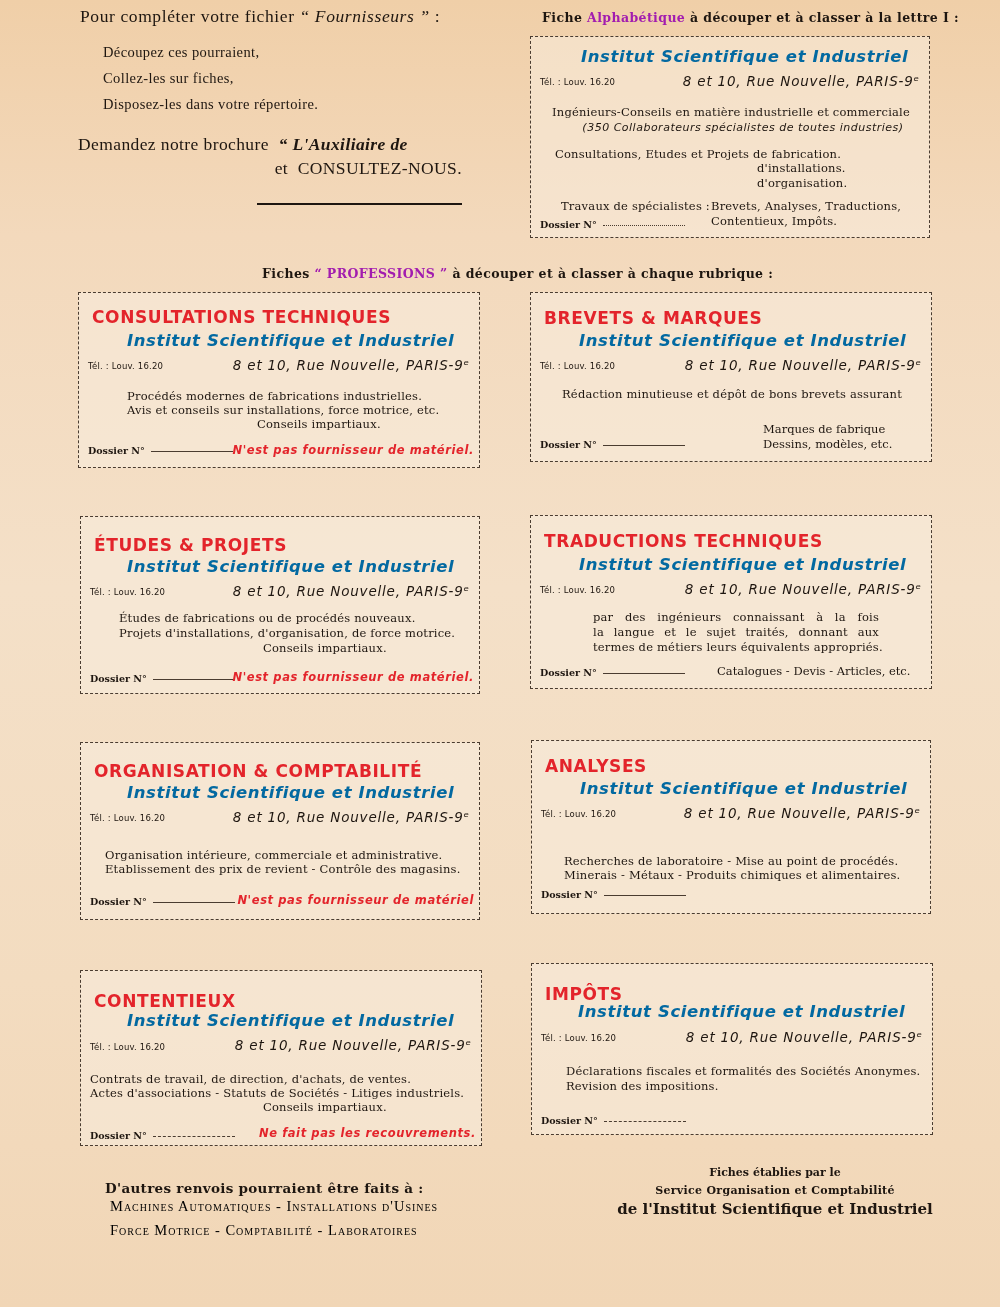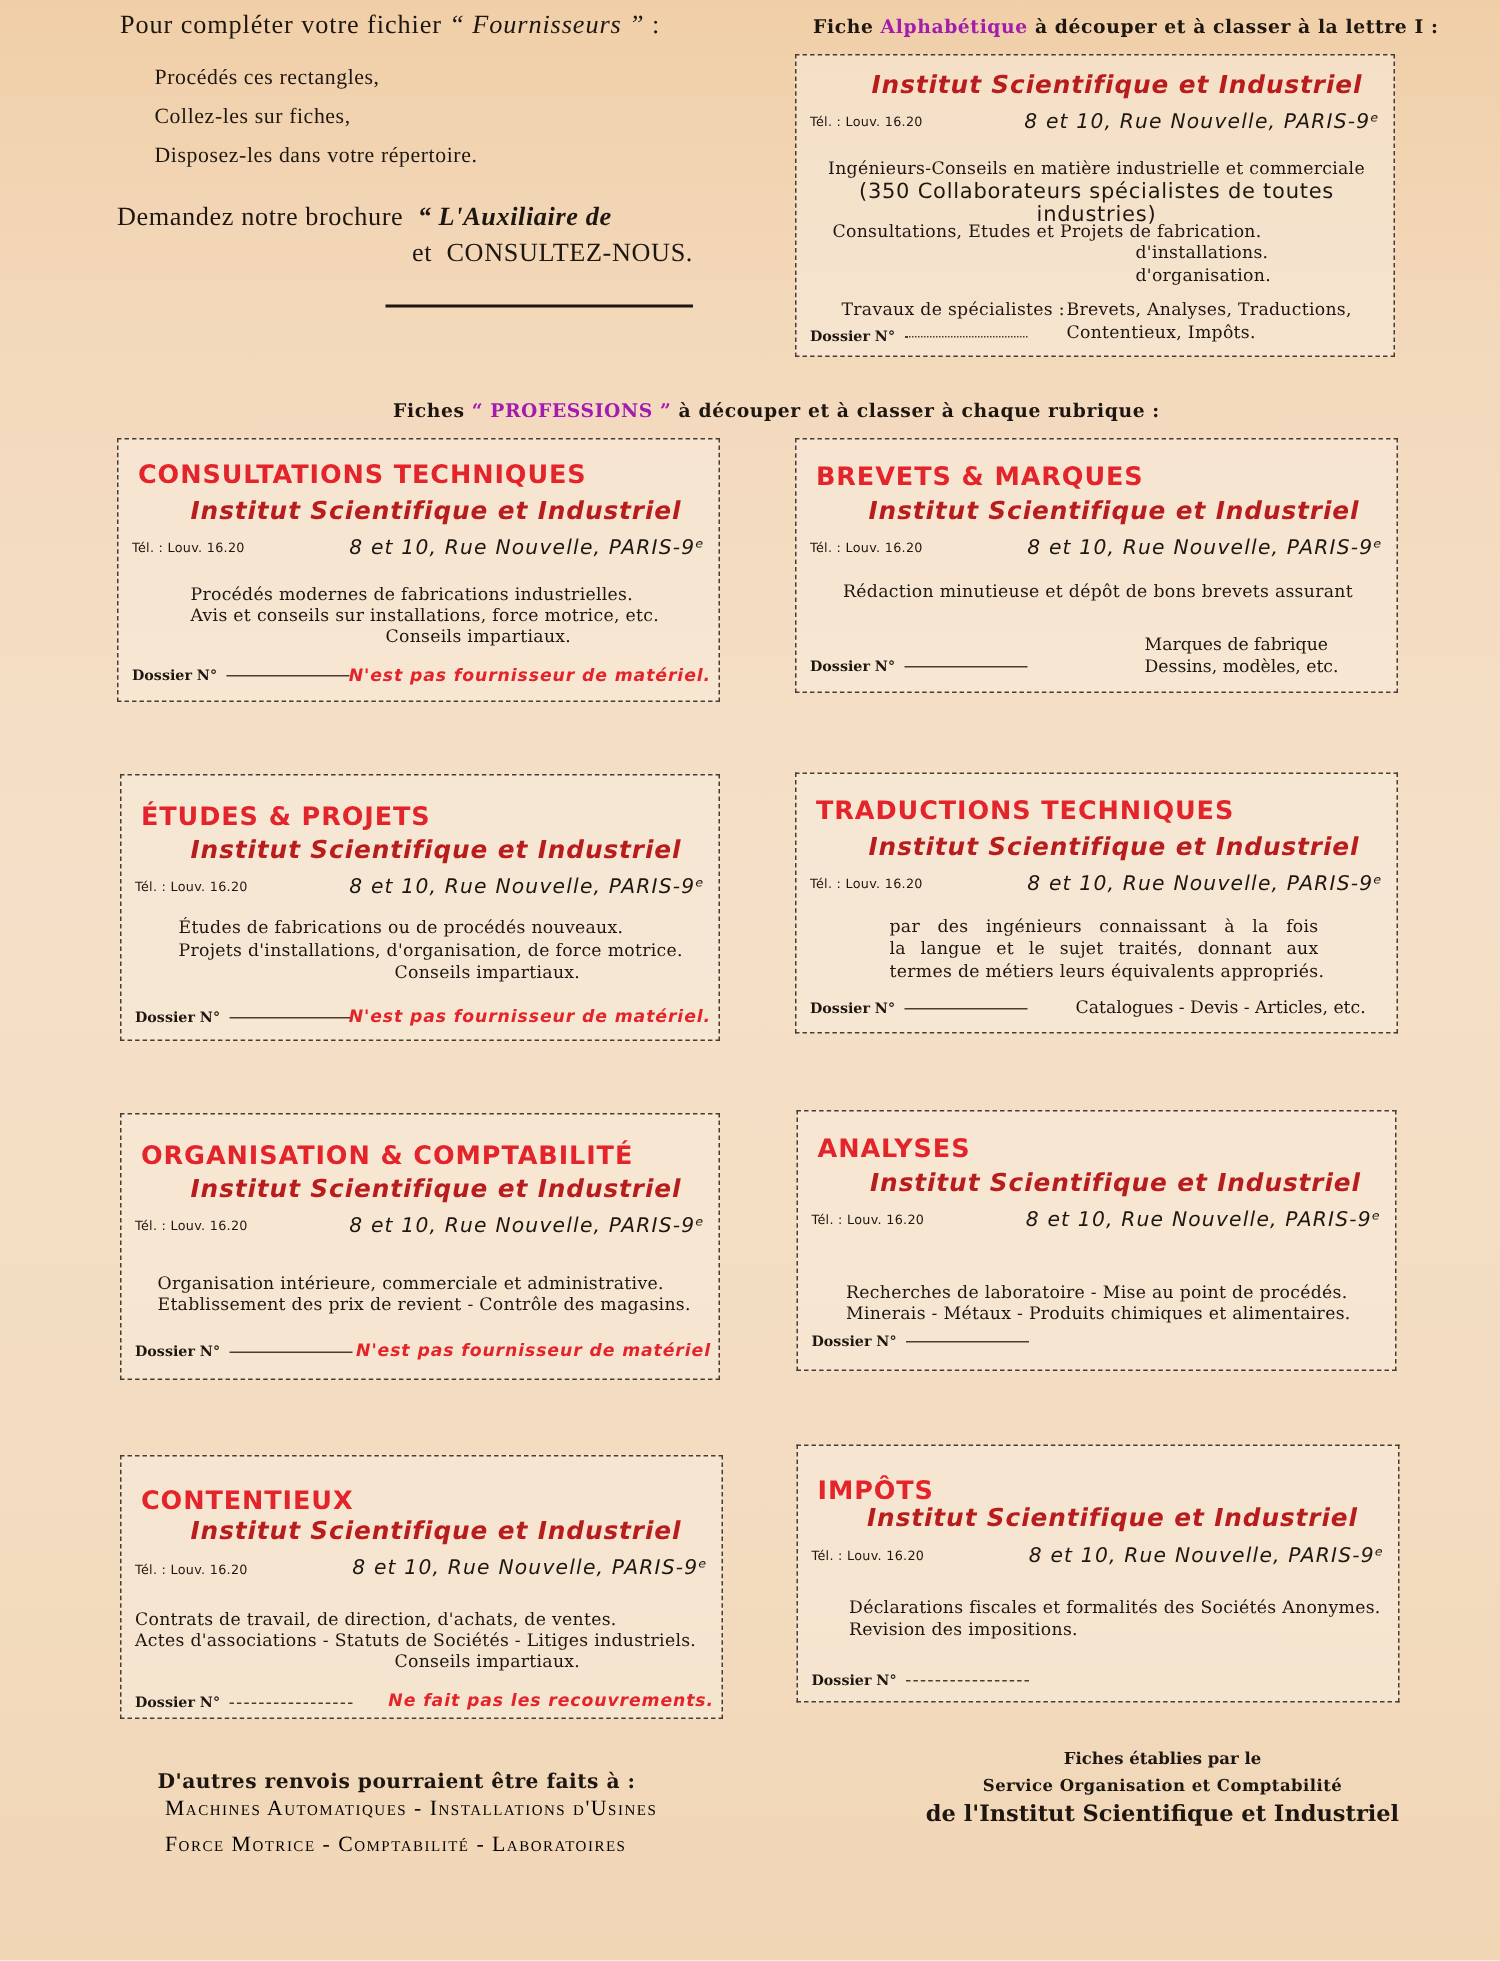--- a/index.html
+++ b/index.html
@@ -29,21 +29,21 @@
   .card {
     position: absolute; box-sizing: border-box;
     border: 1.2px dashed #4a3c30; background: rgba(248,236,222,0.55);
   }
   .card .cat {
     position: absolute; left: 13px; font-family: "DejaVu Sans", "Liberation Sans", sans-serif;
     font-weight: bold; color: #e3242b; font-size: 17px; letter-spacing: 0.6px;
   }
   .card .inst {
     position: absolute; font-style: italic; font-weight: bold; font-size: 16.5px; letter-spacing: 0.6px;
-    font-family: "DejaVu Sans", "Liberation Sans", sans-serif; color: #b91c1c;
+    font-family: "DejaVu Sans", "Liberation Sans", sans-serif; color: #0369a1;
   }
   .card .tel {
     position: absolute; left: 9px; font-size: 8.5px; font-family: "DejaVu Sans", sans-serif; letter-spacing: 0.2px;
   }
   .card .addr {
     position: absolute; right: 9px; font-style: italic; font-size: 13.5px; letter-spacing: 0.8px;
     font-family: "DejaVu Sans", "Liberation Sans", sans-serif;
   }
   .card .body { position: absolute; font-size: 11.5px; line-height: 14.5px; letter-spacing: 0.2px; }
   .card .dossier { position: absolute; left: 9px; font-size: 9.5px; font-weight: bold; font-family: "DejaVu Serif", serif; }
@@ -63,42 +63,42 @@
   #credit .c3 { font-size: 15px; font-weight: bold; margin-top: 3px; }
 </style>
 </head>
 <body>
 
 <div class="abs serif" id="intro-title">
   <span>Pour compléter votre fichier</span>
   <i>“ Fournisseurs ”</i>
   <span>:</span>
 </div>
-<div class="abs serif intro-step" style="top:44px">Procédés ces rectangles,</div>
+<div class="abs serif intro-step" style="top:44px">Découpez ces pourraient,</div>
 <div class="abs serif intro-step" style="top:70px">Collez-les sur fiches,</div>
 <div class="abs serif intro-step" style="top:96px">Disposez-les dans votre répertoire.</div>
 
 <div class="abs serif" id="brochure">
   <span class="l1"><span>Demandez notre brochure</span>&nbsp;&nbsp;<i>“ L'Auxiliaire de</i></span>
   <span style="display:block; padding-right:10px"><span>et</span>&nbsp;&nbsp;<span>CONSULTEZ-NOUS.</span></span>
 </div>
 <div class="abs" id="consult-underline"></div>
 
 <div class="abs hdr" style="left:542px; top:10px;">
   <span>Fiche</span>
   <span class="red">Alphabétique</span>
   <span>à découper et à classer à la lettre I :</span>
 </div>
 
 <div class="card" style="left:530px; top:36px; width:400px; height:202px;">
   <div class="inst red" style="left:50px; top:10px;">Institut Scientifique et Industriel</div>
   <div class="tel" style="top:40px;">Tél. : Louv. 16.20</div>
   <div class="addr" style="top:36px;">8 et 10, Rue Nouvelle, PARIS-9ᵉ</div>
   <div class="body" style="left:0; width:400px; top:68px; text-align:center;">Ingénieurs-Conseils en matière industrielle et commerciale</div>
-  <div class="body" style="left:0; width:400px; top:84px; text-align:center; font-size:14px; letter-spacing:0.5px; font-family:'DejaVu Sans',sans-serif;">(350 Collaborateurs spécialistes de toutes industries)</div>
+  <div class="body" style="left:0; width:400px; top:84px; text-align:center; font-style:italic; font-size:11px; letter-spacing:0.5px; font-family:'DejaVu Sans',sans-serif;padding-left:12px;">(350 Collaborateurs spécialistes de toutes industries)</div>
   <div class="body" style="left:24px; top:110px;">Consultations, Etudes et Projets de fabrication.</div>
   <div class="body" style="left:226px; top:124px;">d'installations.</div>
   <div class="body" style="left:226px; top:139px;">d'organisation.</div>
   <div class="body" style="left:30px; top:162px;">Travaux de spécialistes :</div>
   <div class="body" style="left:180px; top:162px;">Brevets, Analyses, Traductions,</div>
   <div class="body" style="left:180px; top:177px;">Contentieux, Impôts.</div>
   <div class="dossier" style="top:182px;"><span>Dossier N°</span><span class="blank" style="border-bottom-style:dotted;"></span></div>
 </div>
 
 <div class="abs hdr" style="left:262px; top:266px;">

